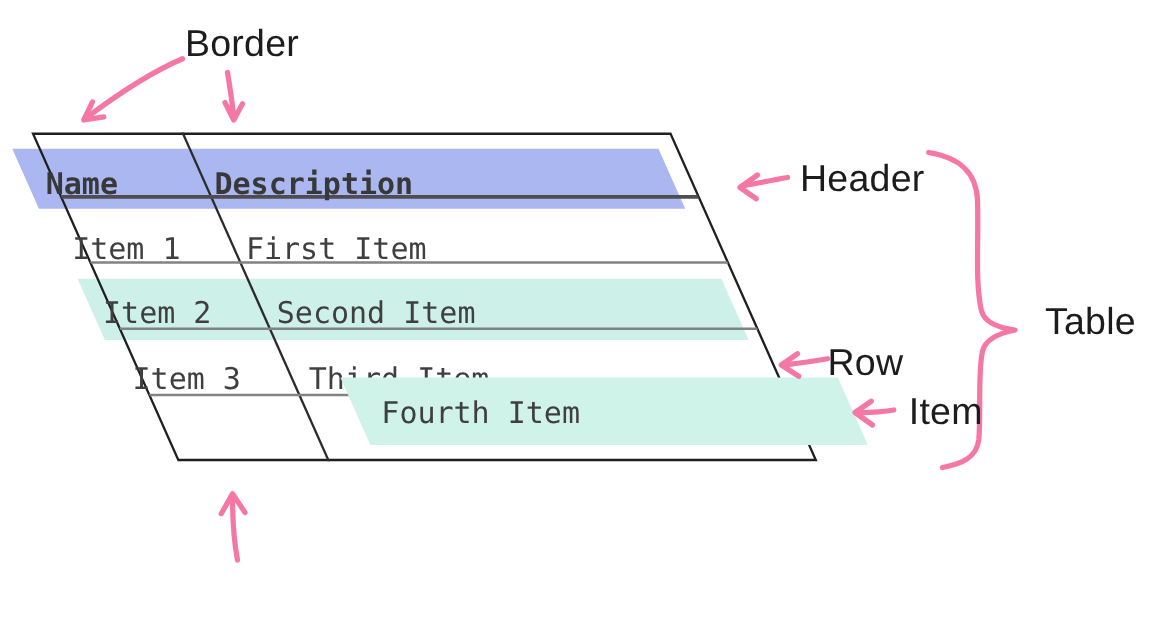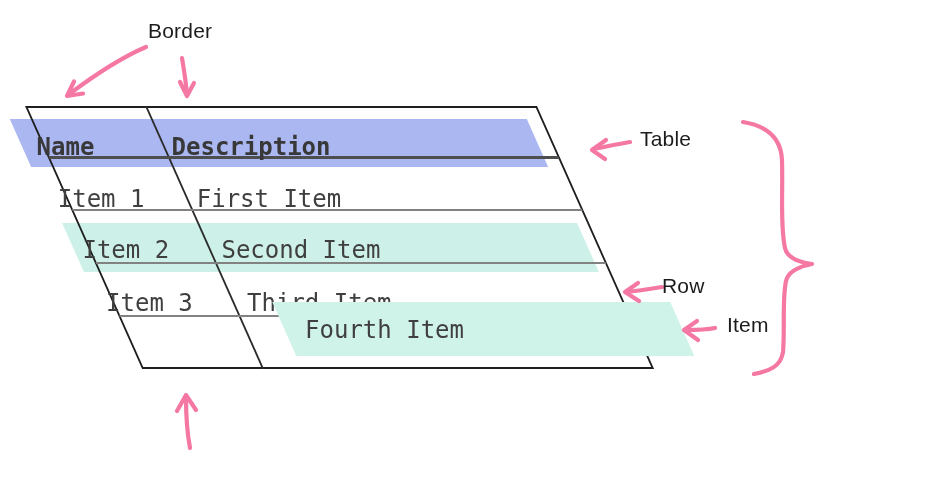--- a/index.html
+++ b/index.html
@@ -27,21 +27,21 @@
     position:absolute;z-index:2;
     font-family:"DejaVu Sans Mono","Liberation Mono",monospace;
     font-size:24px;line-height:30px;color:var(--c-table-text,#3F3F3F);
     transform:skewX(-24deg);transform-origin:0 0;white-space:pre;
   }
   .cellTxt.hdr{font-weight:bold;color:#383838}
   .cellTxt.over{z-index:4}
 
   
   .label{
-    position:absolute;font-size:21px;font-weight:500;
+    position:absolute;font-size:30px;font-weight:500;
     color:var(--c-label-text,#1C1C1C);letter-spacing:.2px;white-space:pre;
   }
   
   svg.anno{position:absolute;left:0;top:0;pointer-events:none}
   svg.anno path{
     fill:none;stroke:var(--c-annotation,#F478A3);
     stroke-width:4.2;stroke-linecap:round;stroke-linejoin:round;
   }
 </style>
 </head>
@@ -98,17 +98,18 @@
       <path d="M697 321 L684 330 L698 340"></path>
     </g>
     <g>
       <path d="M190 448 C 187 432, 186 414, 186 398"></path>
       <path d="M177 411 L186 395 L196 410"></path>
     </g>
     <path d="M743 122 C 768 126, 781 138, 782 160 C 783 195, 780 225, 785 248 C 787 257, 797 262, 812 264 C 797 267, 788 272, 786 281 C 782 300, 785 330, 783 352 C 781 366, 770 371, 754 374"></path>
   </svg>
 
   <div class="label" style="left:148px;top:19px">Border</div>
-  <div class="label" style="left:640px;top:127px">Table</div>
+  <div class="label" style="left:640px;top:127px">Header</div>
+  <div class="label" style="left:836px;top:241px">Table</div>
   <div class="label" style="left:662px;top:274px">Row</div>
   <div class="label" style="left:727px;top:313px">Item</div>
 
 </div>
 
 </body></html>

